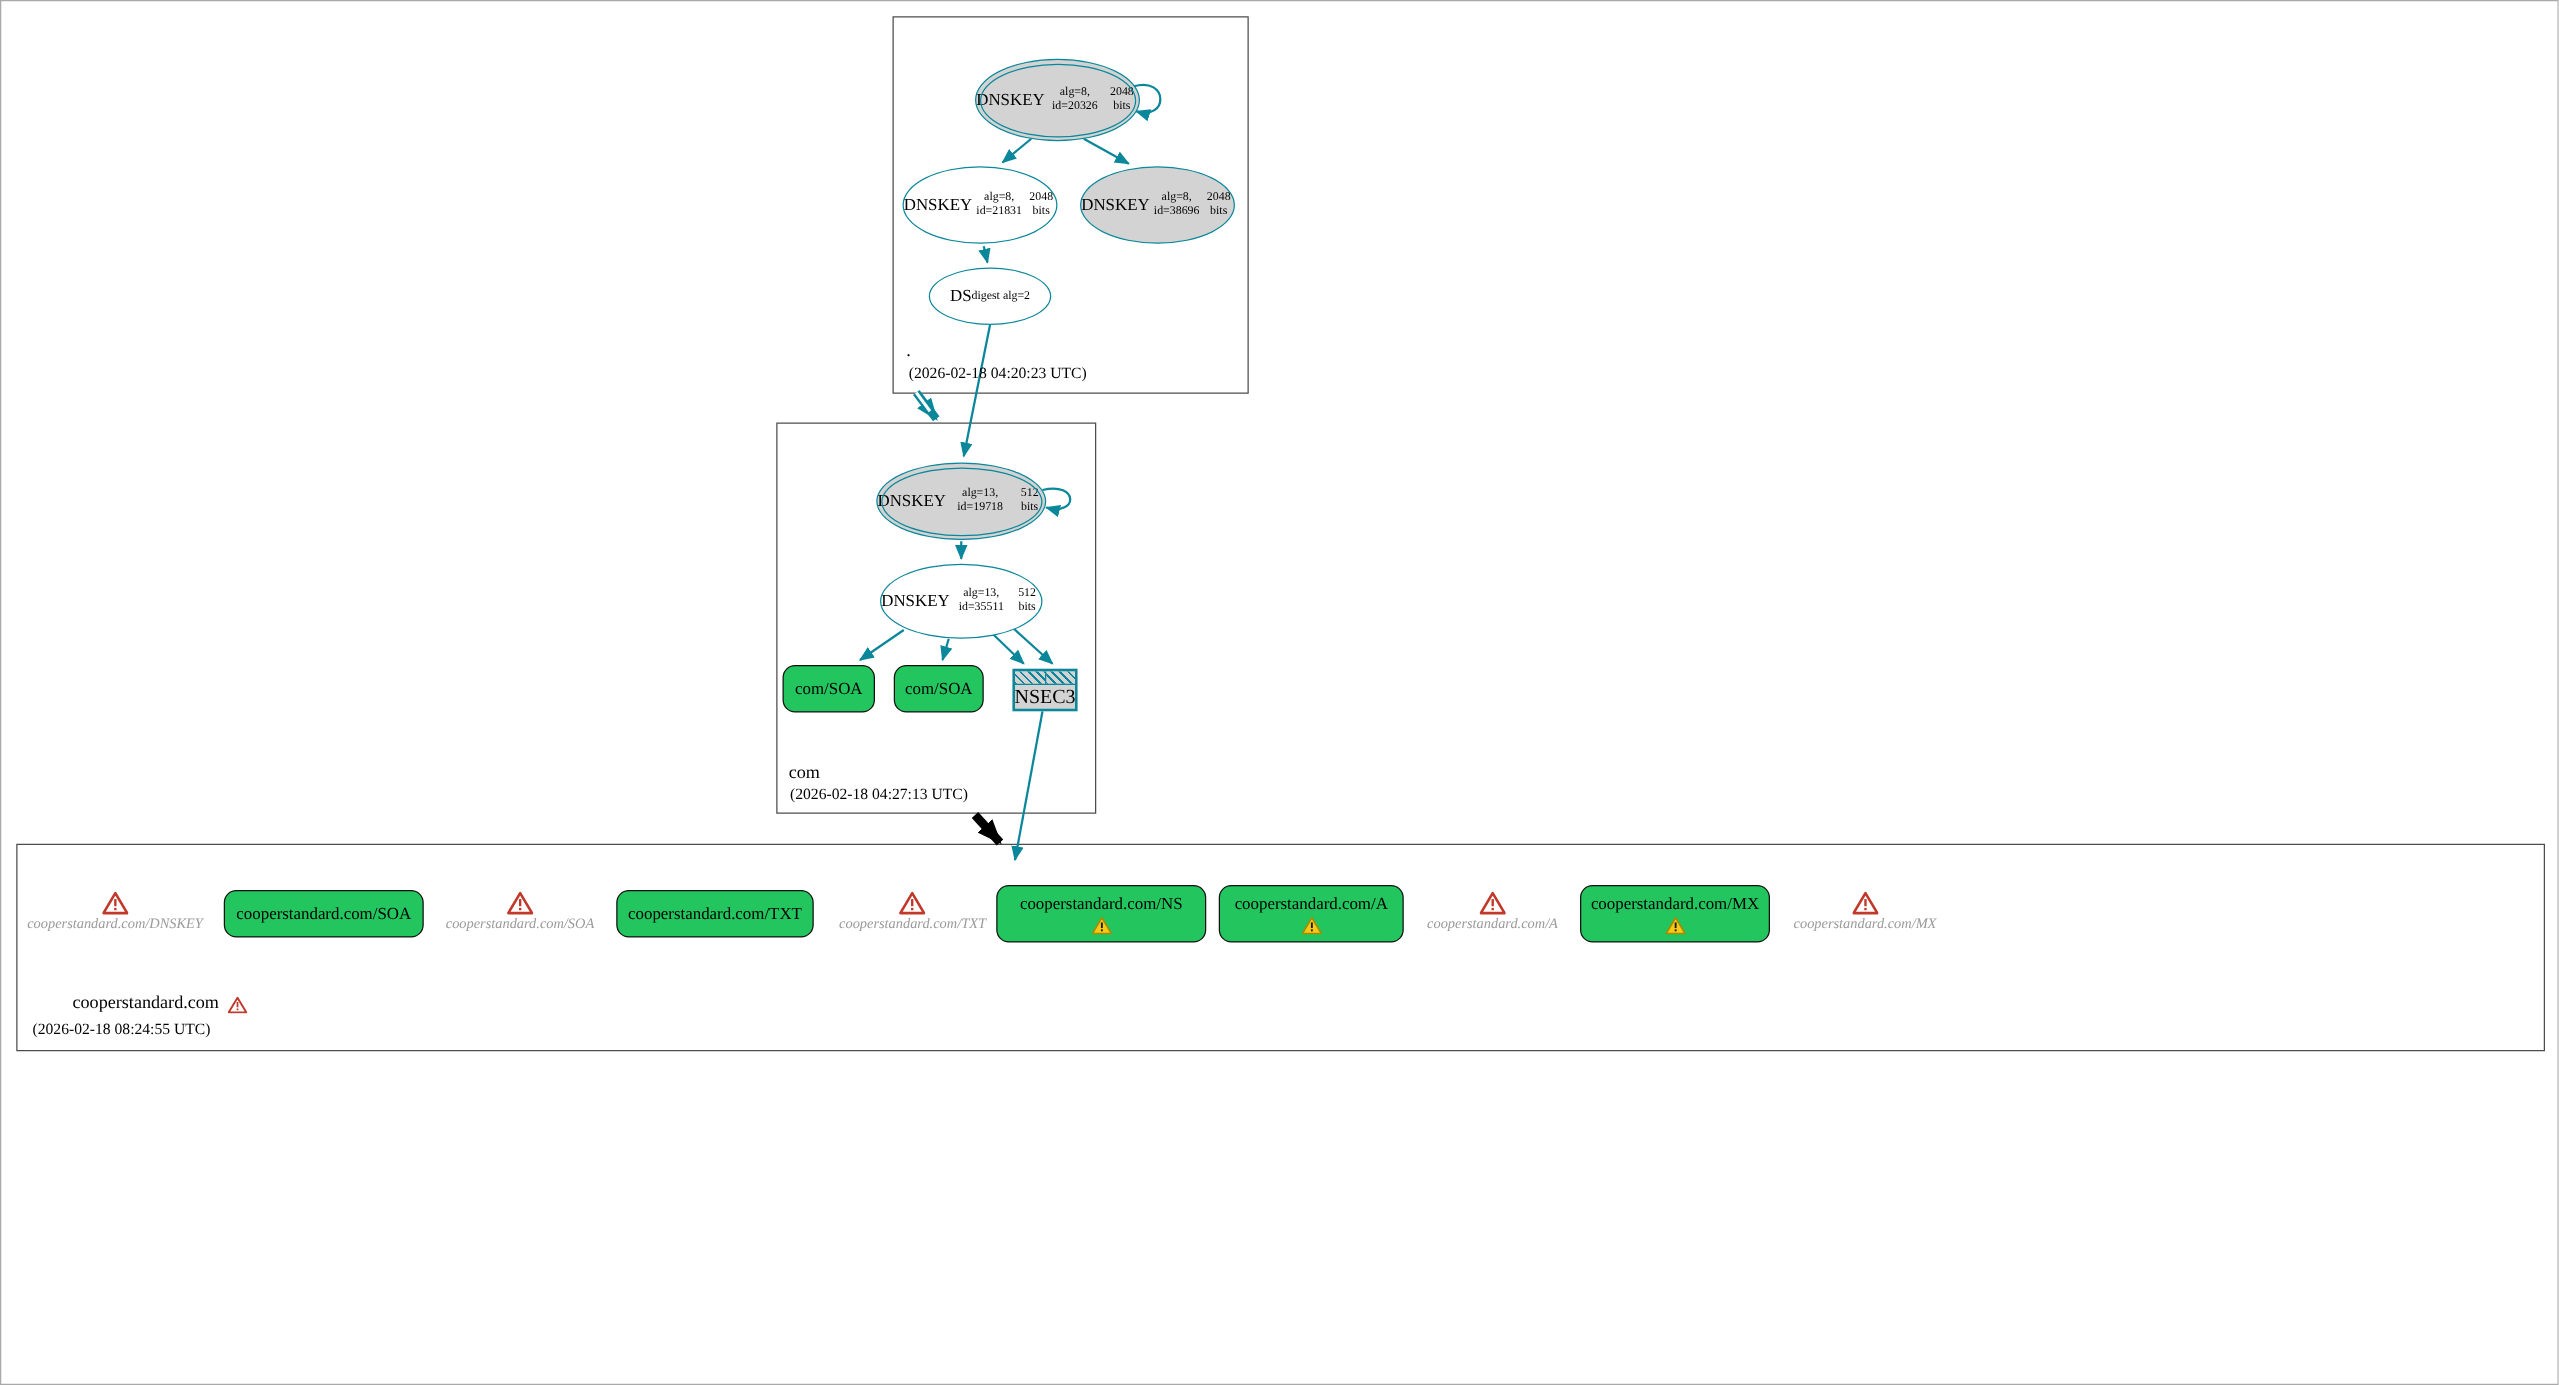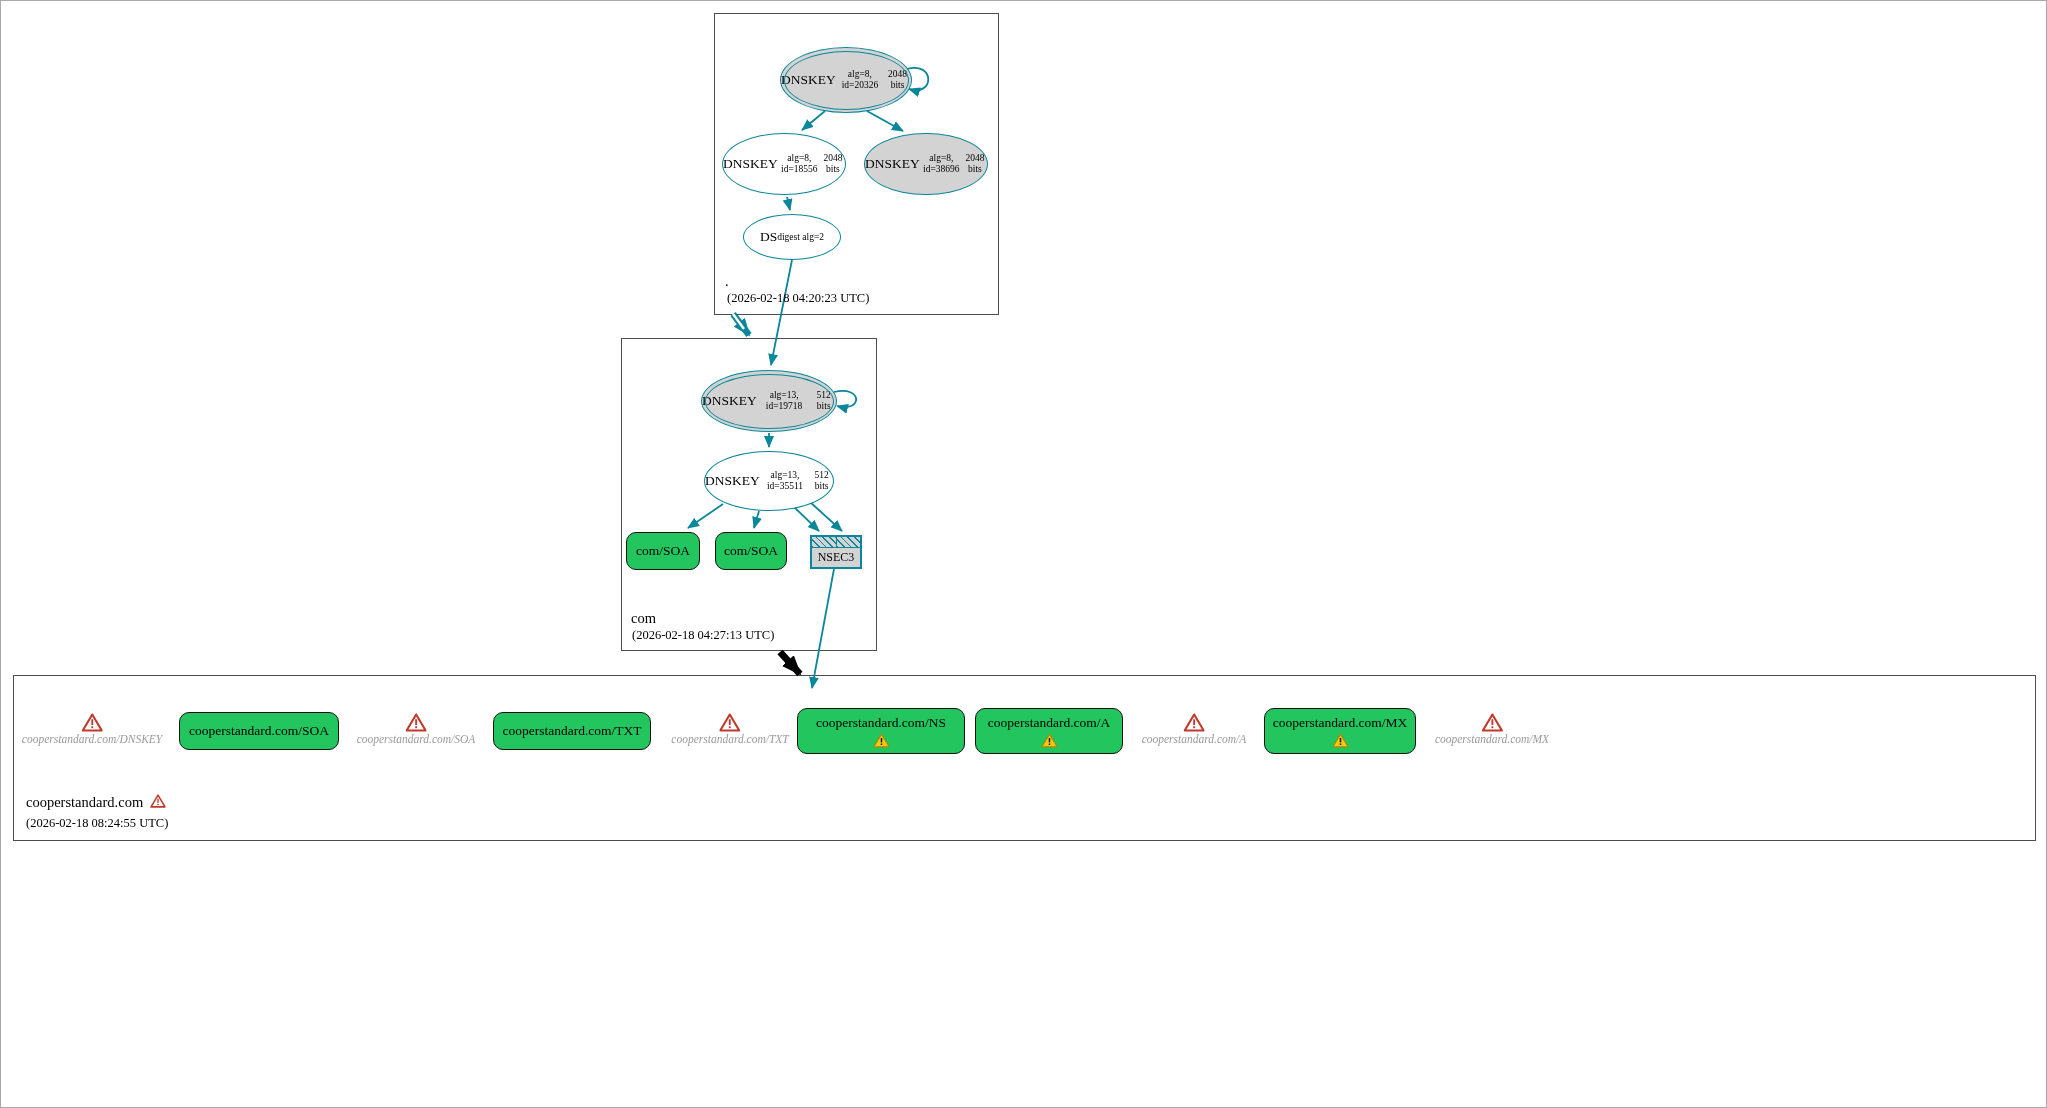--- a/index.html
+++ b/index.html
@@ -72,21 +72,21 @@
     display: flex;
     flex-direction: column;
     overflow: hidden;
   }
   .nsec3 .hatch { height: 11px; display: flex; border-bottom: 1.6px solid var(--teal, #0a879a); }
   .nsec3 .hatch > span {
     flex: 1;
     background: repeating-linear-gradient(45deg, var(--teal, #0a879a) 0 1.4px, rgba(0,0,0,0) 1.4px 4.6px);
   }
   .nsec3 .hatch > span + span { border-left: 1.6px solid var(--teal, #0a879a); }
-  .nsec3 .lbl { flex: 1; display: flex; align-items: center; justify-content: center; font-size: 12px; }
+  .nsec3 .lbl { flex: 1; display: flex; align-items: center; justify-content: center; font-size: 16px; }
 
   .ghost-item {
     position: absolute;
     transform: translateX(-50%);
     display: flex;
     flex-direction: column;
     align-items: center;
     gap: 1px;
   }
   .ghost-label {
@@ -96,23 +96,24 @@
     white-space: nowrap;
   }
 
   .tri      { width: 21px; height: 19px; display: block; }
   .tri-sm   { width: 16px; height: 14px; display: block; }
   .tri-warn { width: 17px; height: 15px; display: block; }
 
   .zone-name-row {
     position: absolute;
     display: flex;
-    align-items: flex-start;
+    align-items: flex-end;
     gap: 7px;
     white-space: nowrap;
+    margin-left: 32px;
   }
   .zone-name-row .zname { font-size: 14.5px; }
 </style>
 </head>
 <body>
 
 <div class="canvas">
 
   <div class="zone-box" style="left:713px; top:12px; width:285px; height:302px;"></div>
   <div class="zone-box" style="left:620px; top:337px; width:256px; height:313px;"></div>
@@ -152,21 +153,21 @@
   </svg>
 
   <div class="ellipse double gray" style="left:779px; top:46px; width:132px; height:66px;">
     <div class="nt">DNSKEY</div>
     <div class="nd">alg=8, id=20326</div>
     <div class="nd">2048 bits</div>
   </div>
 
   <div class="ellipse" style="left:721px; top:132px; width:124px; height:62px;">
     <div class="nt">DNSKEY</div>
-    <div class="nd">alg=8, id=18556</div>
+    <div class="nd">alg=8, id=21831</div>
     <div class="nd">2048 bits</div>
   </div>
 
   <div class="ellipse gray" style="left:863px; top:132px; width:124px; height:62px;">
     <div class="nt">DNSKEY</div>
     <div class="nd">alg=8, id=38696</div>
     <div class="nd">2048 bits</div>
   </div>
 
   <div class="ellipse" style="left:742px; top:213px; width:98px; height:46px;">

